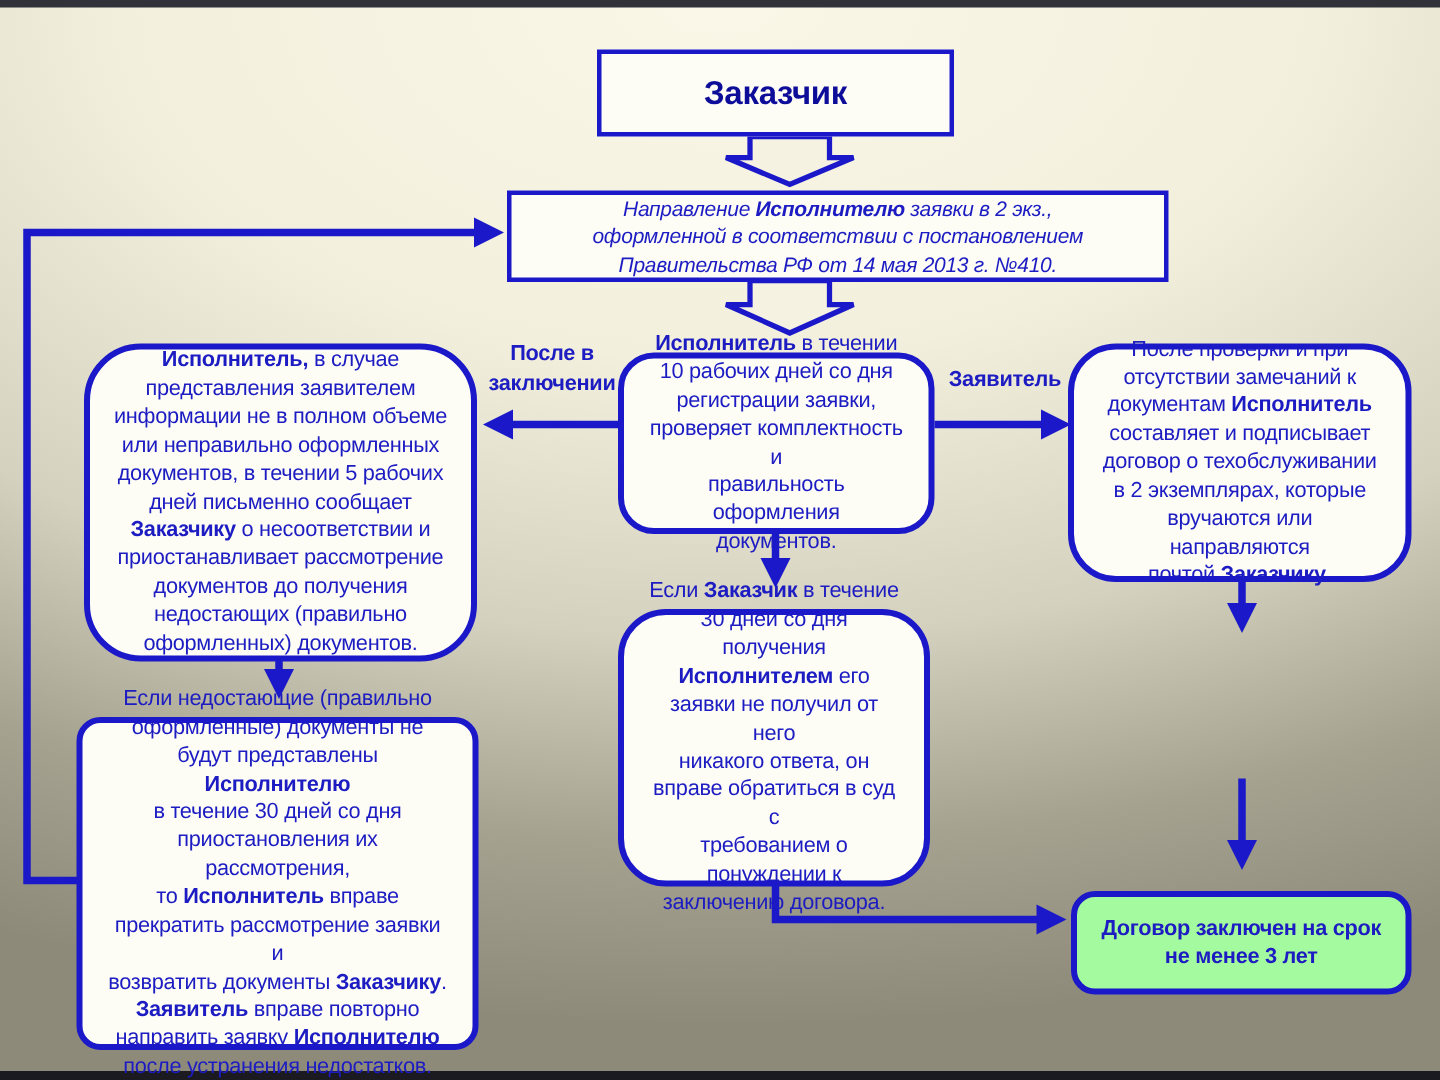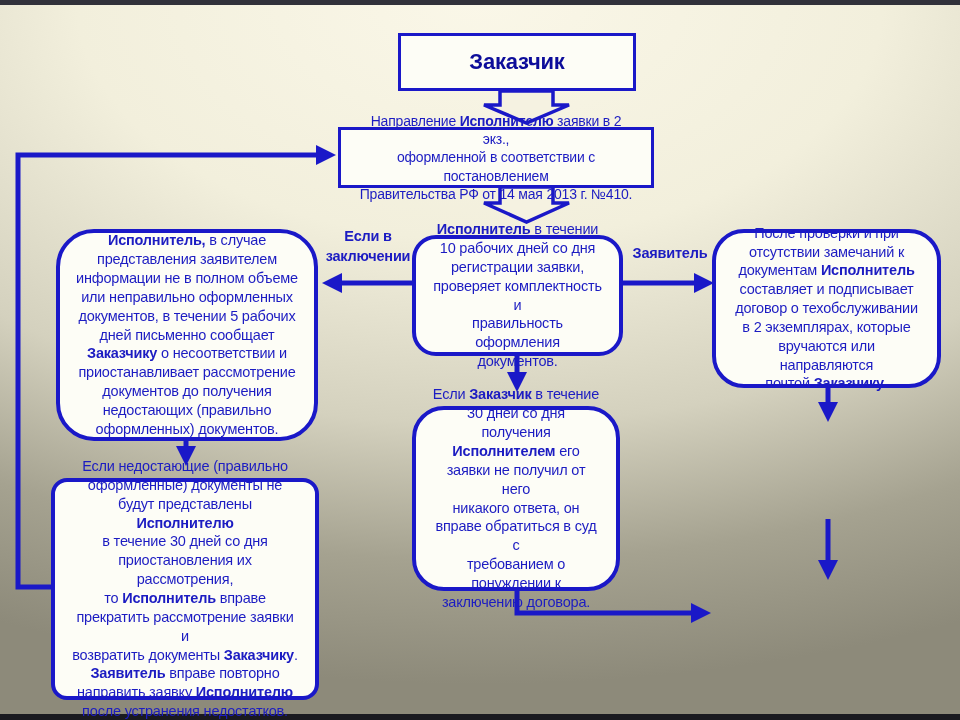--- a/index.html
+++ b/index.html
@@ -17,21 +17,21 @@
     position:absolute;display:flex;align-items:center;justify-content:center;
     text-align:center;box-sizing:border-box;
     background:var(--boxfill);border:3px solid var(--blue);
     color:var(--ink);font-size:14.5px;line-height:1.3;font-weight:400;
     white-space:pre-line;letter-spacing:-0.2px;padding:2px 16px;
   }
   .rounded{border-width:4px;margin-top:12px;}
   .b{font-weight:700;}
 
   #customer{left:398px;top:33px;width:238px;height:58px;font-size:22px;font-weight:700;color:var(--titleink);}
-  #request {left:338px;top:127px;width:316px;height:61px;font-size:14px;}
+  #request {left:338px;top:127px;width:441px;height:61px;font-size:14px;font-style:italic;}
   #check   {left:412px;top:223px;width:211px;height:121px;border-radius:24px;}
   #left1   {left:56px; top:217px;width:262px;height:212px;border-radius:38px;}
   #right1  {left:712px;top:217px;width:229px;height:159px;border-radius:32px;}
   #center2 {left:412px;top:394px;width:208px;height:185px;border-radius:32px;}
   #left2   {left:51px; top:466px;width:268px;height:222px;border-radius:16px;justify-content:flex-end;}
   #right2  {left:711px;top:424px;width:230px;height:95px;border-radius:22px;}
   #term    {left:714px;top:582px;width:227px;height:69px;border-radius:16px;background:var(--green);font-weight:700;}
 
   .flowlabel{
     position:absolute;color:var(--ink);font-weight:700;font-size:14.5px;
@@ -163,17 +163,21 @@
 приостановления их рассмотрения,
 то </span><span class="b">Исполнитель</span><span> вправе
 прекратить рассмотрение заявки и
 возвратить документы </span><span class="b">Заказчику</span><span>.
 </span><span class="b">Заявитель</span><span> вправе повторно
 направить заявку </span><span class="b">Исполнителю</span><span>
 после устранения недостатков.</span></span>
   </div>
 
 
+  <div class="node rounded" id="term">
+    <span>Договор заключен на срок
+не менее 3 лет</span>
+  </div>
 
-  <div class="flowlabel" id="refusal">Если в
+  <div class="flowlabel" id="refusal">После в
 заключении</div>
   <div class="flowlabel" id="consent">Заявитель</div>
 </div>
 
 </body></html>

